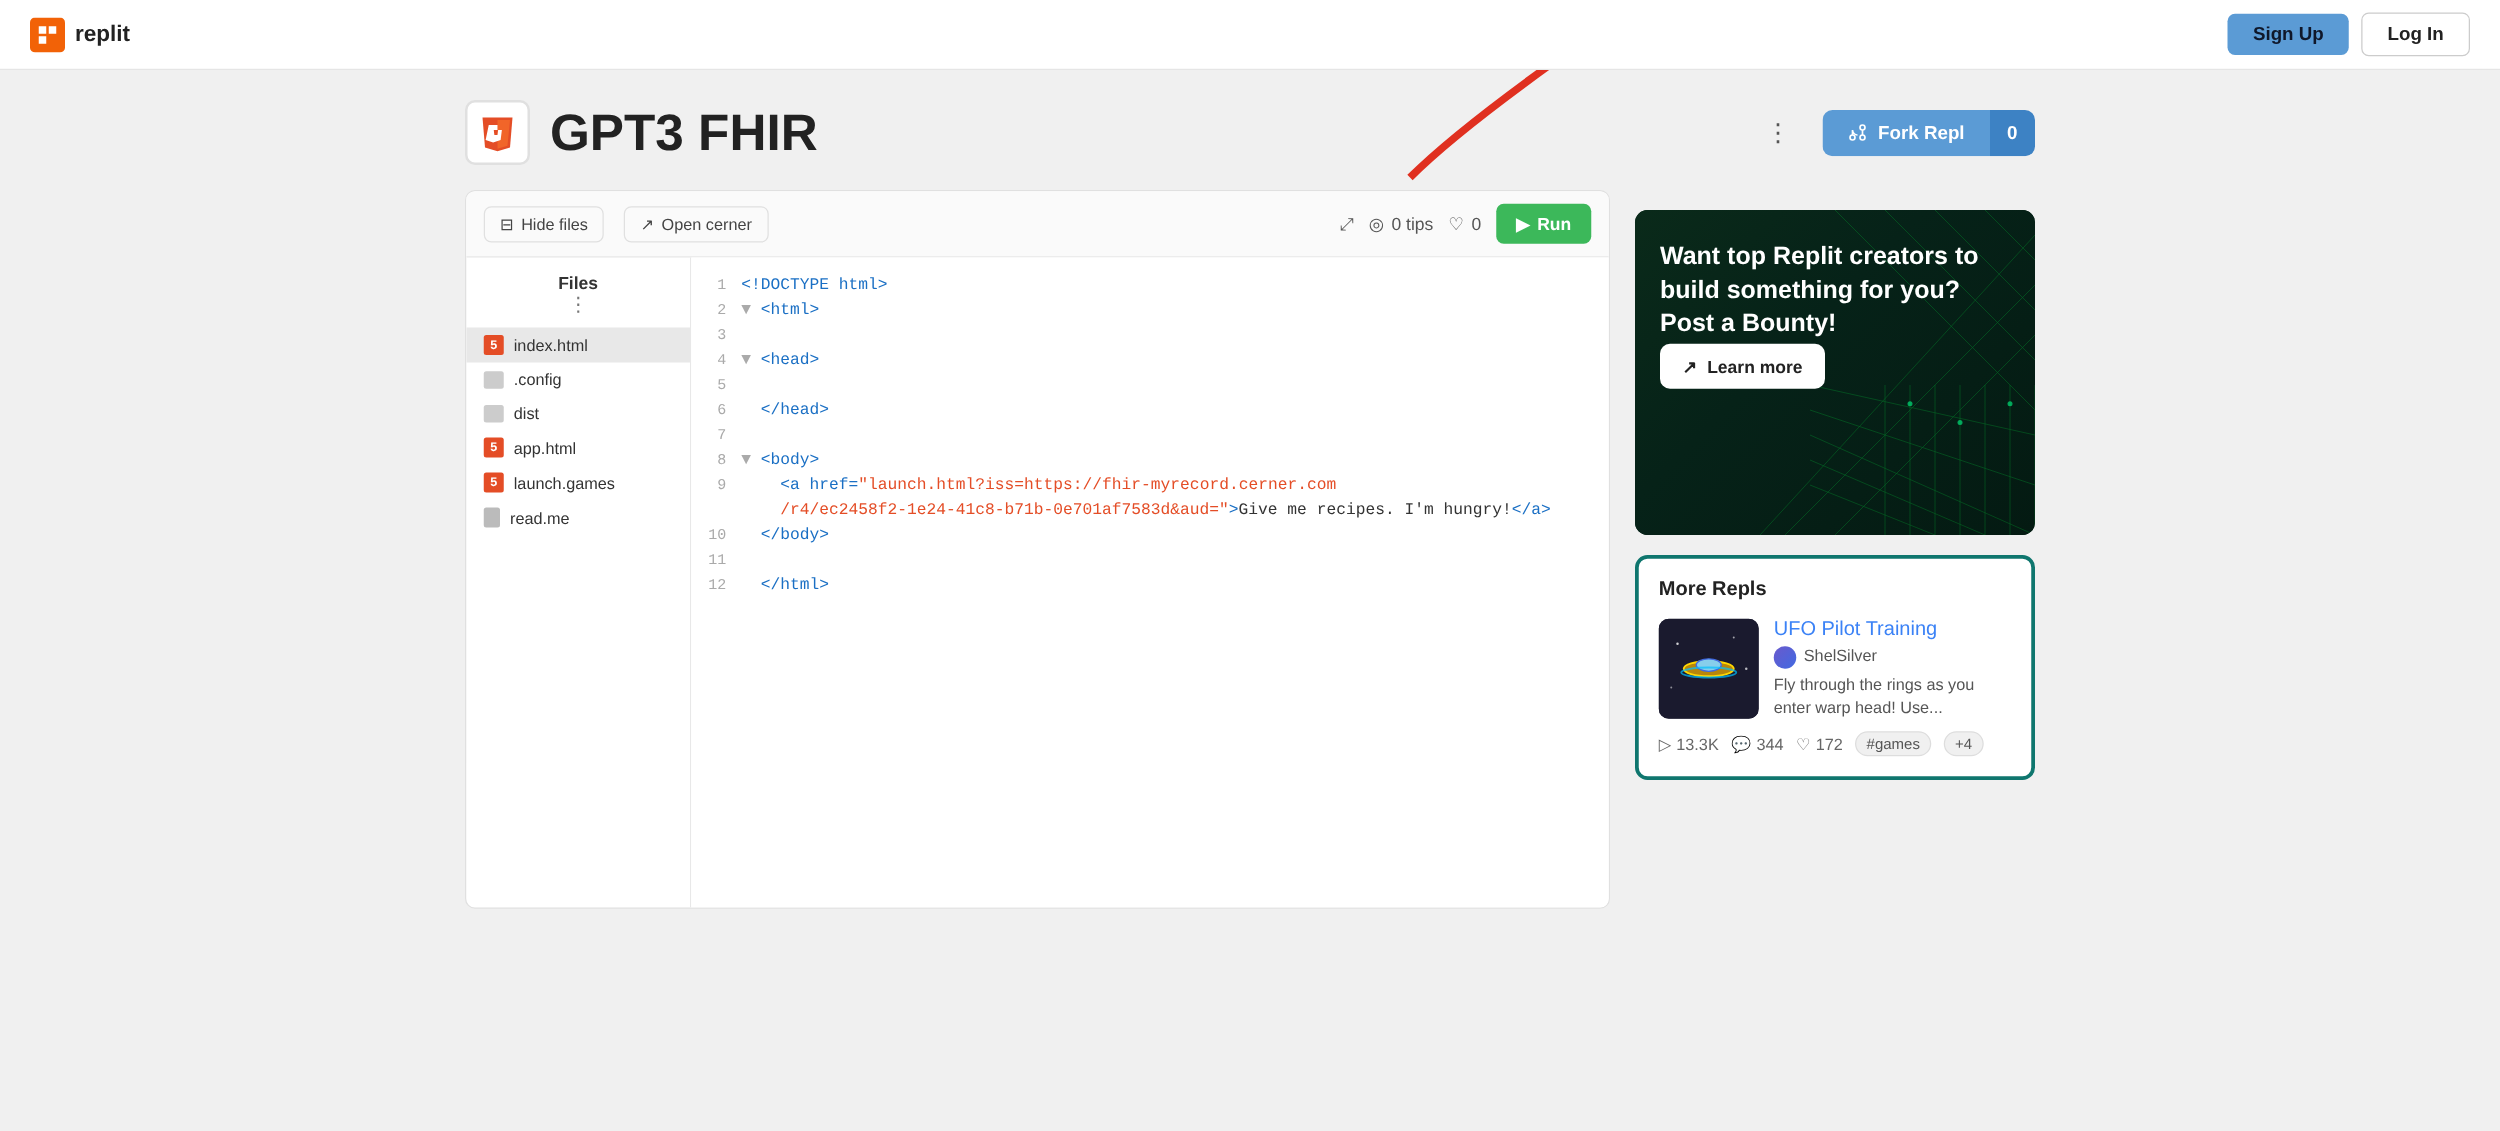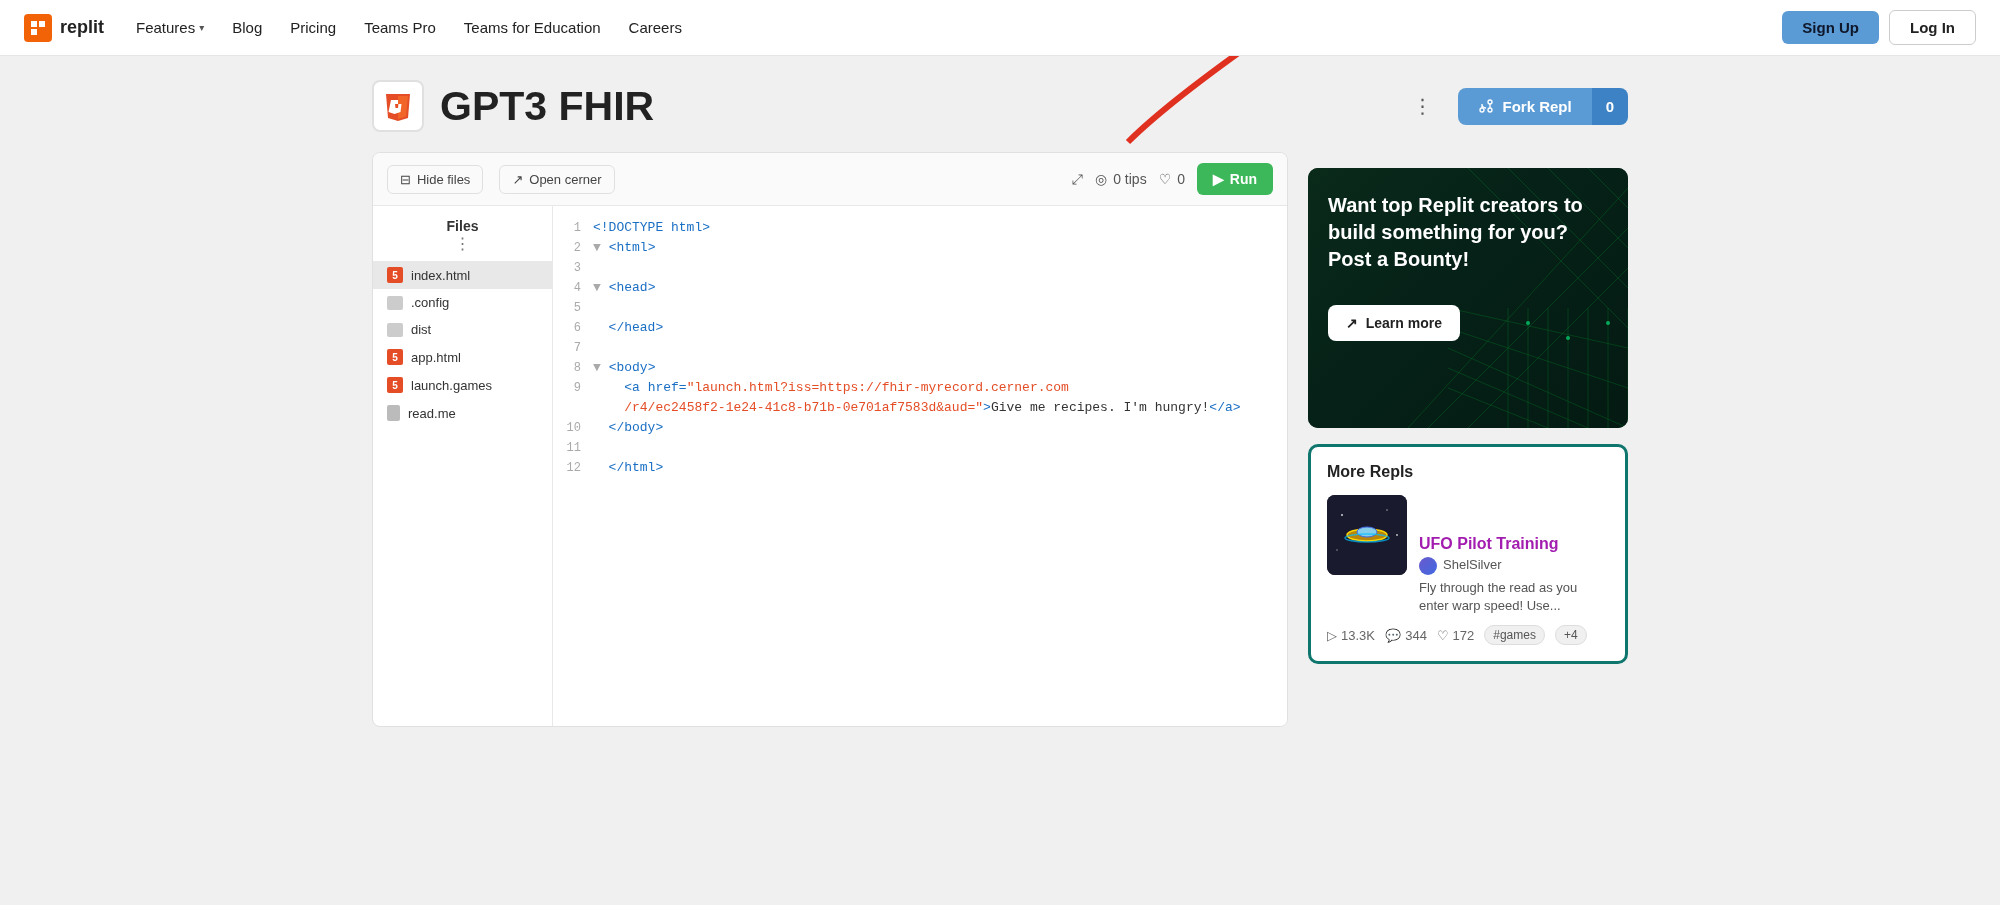--- a/index.html
+++ b/index.html
@@ -335,21 +335,21 @@
     .bounty-content {
       position: relative;
       z-index: 2;
       padding: 24px 20px 20px 20px;
     }
     .bounty-title {
       color: #fff;
       font-size: 20px;
       font-weight: 700;
       line-height: 1.35;
-      margin-bottom: 32px;
+      margin-bottom: 2px;
     }
     .bounty-learn-btn {
       background: #fff;
       color: #222;
       border: none;
       border-radius: 8px;
       padding: 10px 18px;
       font-size: 14px;
       font-weight: 600;
       cursor: pointer;
@@ -394,24 +394,23 @@
       display: flex;
       align-items: center;
       justify-content: center;
       overflow: hidden;
     }
     .repl-info {
       flex: 1;
     }
     .repl-name {
       font-size: 16px;
-      font-weight: 700;
-      color: #a21caf;
+      font-weight: 400;
+      color: #3b82f6;
       margin-bottom: 4px;
-      margin-top: 40px;
     }
     .repl-author {
       display: flex;
       gap: 6px;
       font-size: 13px;
       color: #555;
       margin-bottom: 4px;
     }
     .author-avatar {
       width: 18px;
@@ -459,31 +458,20 @@
 <nav class="navbar">
   <a class="navbar-logo" href="#">
     <svg class="logo-icon" viewBox="0 0 28 28">
       <rect width="28" height="28" rx="4" fill="#F26207"></rect>
       <rect x="7" y="7" width="6" height="6" fill="#fff"></rect>
       <rect x="7" y="15" width="6" height="6" fill="#fff"></rect>
       <rect x="15" y="7" width="6" height="6" fill="#fff"></rect>
     </svg>
     <span>replit</span>
   </a>
-  <div class="navbar-links">
-    <a class="nav-link nav-features" href="#">
-      <span>Features</span>
-      <span class="chevron-icon">▾</span>
-    </a>
-    <a class="nav-link" href="#">Blog</a>
-    <a class="nav-link" href="#">Pricing</a>
-    <a class="nav-link" href="#">Teams Pro</a>
-    <a class="nav-link" href="#">Teams for Education</a>
-    <a class="nav-link" href="#">Careers</a>
-  </div>
   <div class="navbar-actions">
     <button class="btn-signup">Sign Up</button>
     <button class="btn-login">Log In</button>
   </div>
 </nav>
 
 <div class="main">
 
   <div class="project-header">
     <div class="project-icon">
@@ -711,21 +699,21 @@
 
               <ellipse cx="40" cy="43" rx="22" ry="4" fill="none" stroke="#00bfff" stroke-width="1.5" opacity="0.7"></ellipse>
             </svg>
           </div>
           <div class="repl-info">
             <div class="repl-name">UFO Pilot Training</div>
             <div class="repl-author">
               <div class="author-avatar" style="background: linear-gradient(135deg, #6a5acd, #4169e1);"></div>
               <span>ShelSilver</span>
             </div>
-            <div class="repl-desc">Fly through the read as you enter warp speed! Use...</div>
+            <div class="repl-desc">Fly through the rings as you enter warp head! Use...</div>
           </div>
         </div>
         <div class="repl-stats">
           <div class="stat-item">
             <span>▷</span>
             <span>13.3K</span>
           </div>
           <div class="stat-item">
             <span>💬</span>
             <span>344</span>

